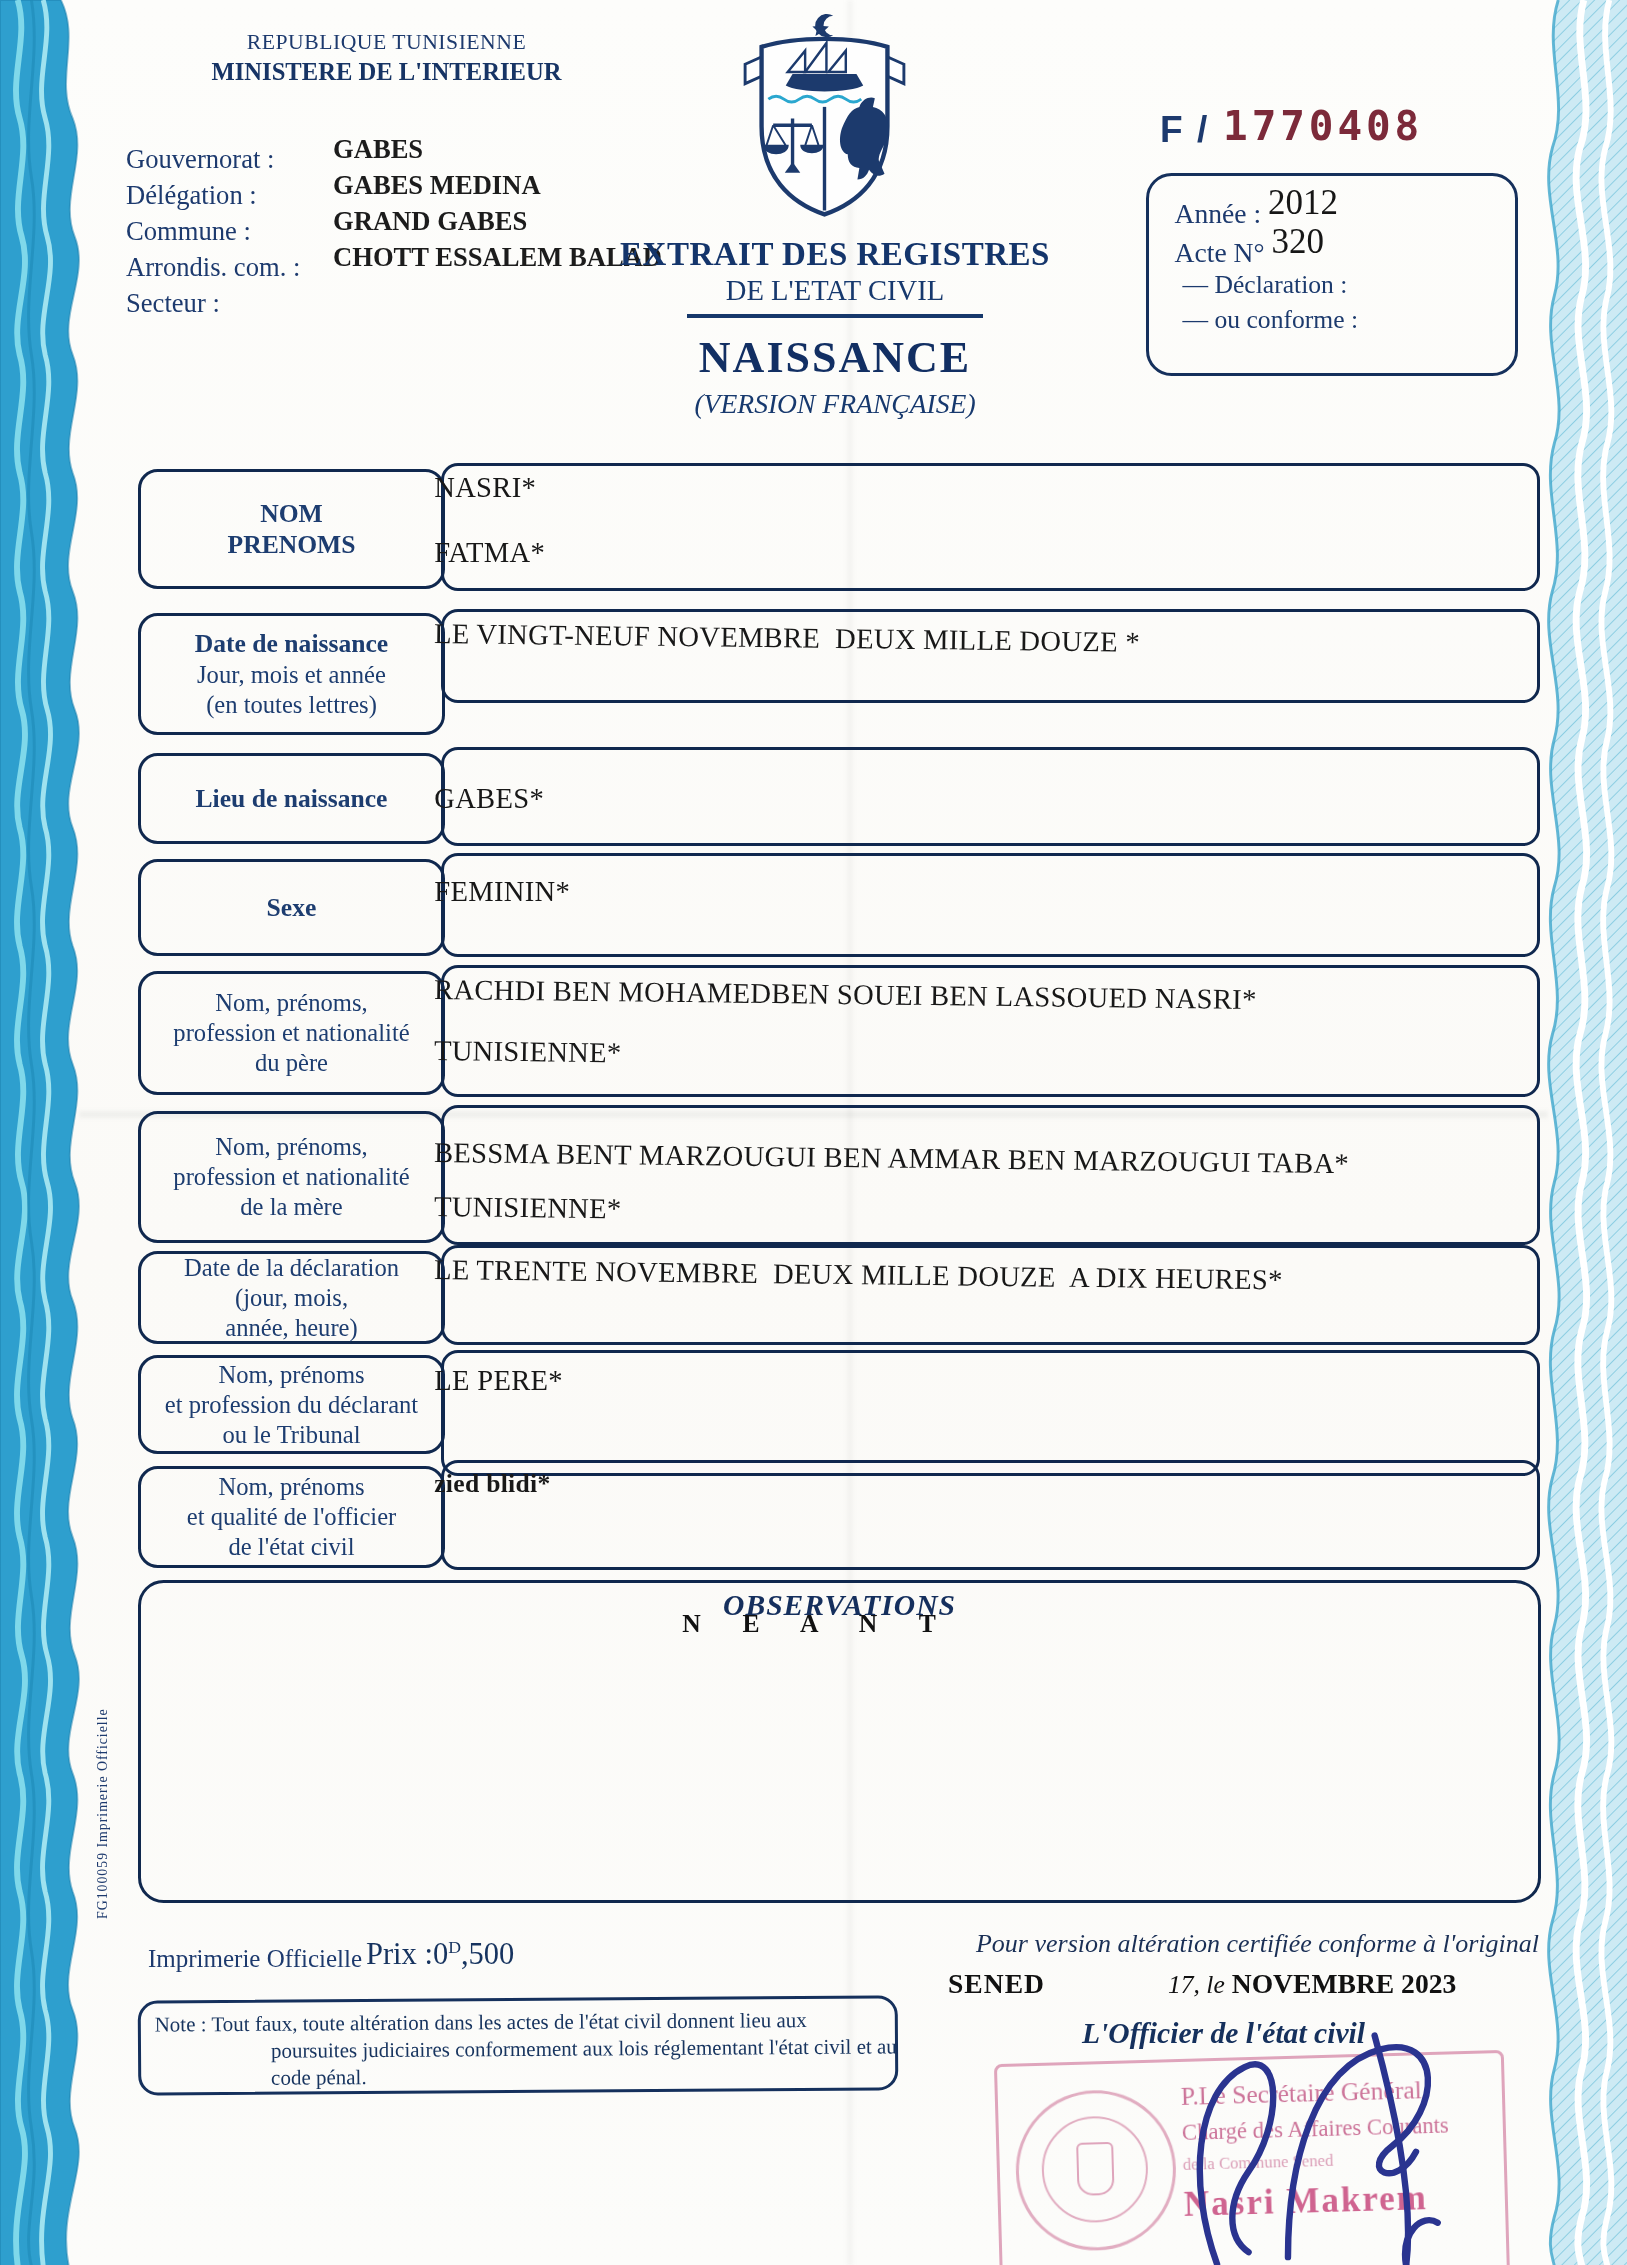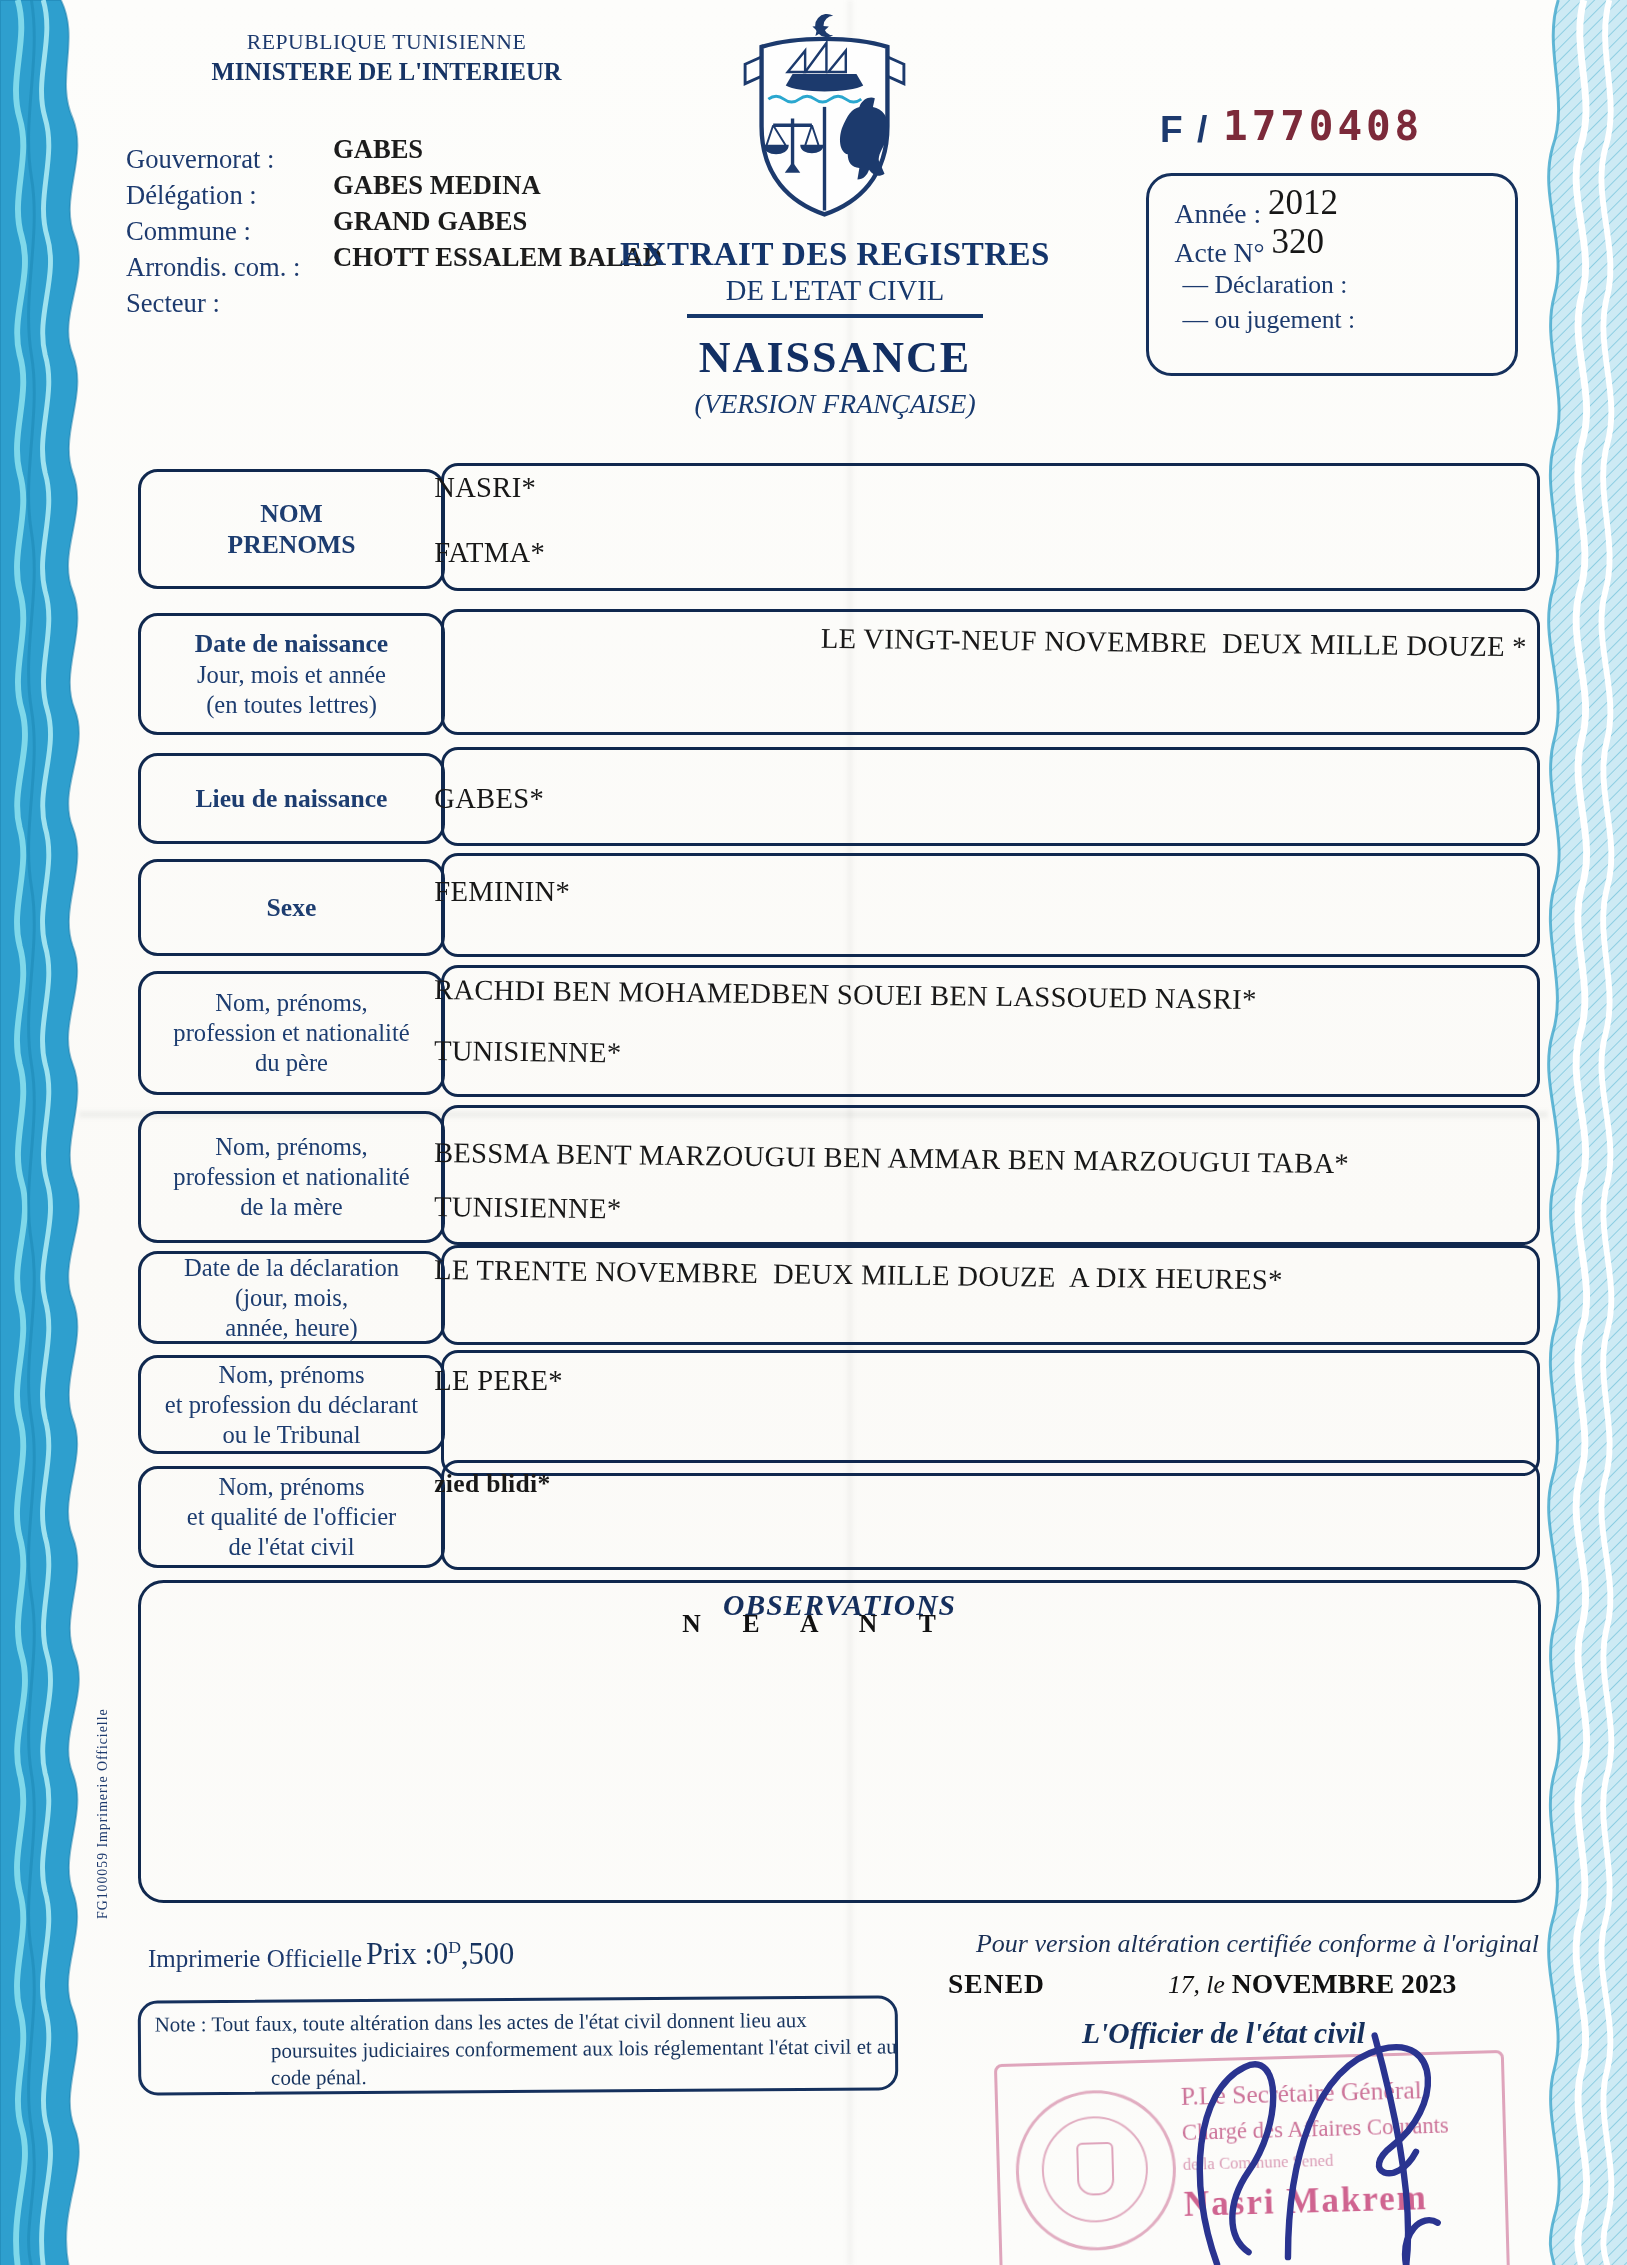--- a/index.html
+++ b/index.html
@@ -42,21 +42,21 @@
   .acte-dash{font-size:25.6px;padding-left:7.9px;height:35px;}
   
   .lbox{position:absolute;left:138px;width:307px;border:3px solid #10284e;border-radius:19.7px;box-sizing:border-box;
         display:flex;flex-direction:column;justify-content:center;align-items:center;text-align:center;background:transparent;}
   .vbox{position:absolute;left:441px;width:1099px;border:3px solid #10284e;border-radius:17px;box-sizing:border-box;padding:5.9px 9.9px 0 2px;background:transparent;}
   .lb{font-size:24.6px;color:#1d3d70;line-height:1.22;}
   .lb.b{font-weight:700;font-size:25.6px;}
   .vline{display:block;font-size:28.6px;color:#181818;white-space:pre;margin-left:-11.8px;letter-spacing:0.3px;}
   .tilt{transform:rotate(0.7deg);transform-origin:left center;}
   .r1l{top:469px;height:120px;} .r1v{top:463px;height:128px;}
-  .r2l{top:613px;height:122px;} .r2v{top:609px;height:126px;text-align:right;}
+  .r2l{top:613px;height:122px;} .r2v{top:609px;height:94px;}
   .r3l{top:753px;height:91px;}  .r3v{top:747px;height:99px;}
   .r4l{top:859px;height:97px;}  .r4v{top:853px;height:104px;}
   .r5l{top:971px;height:124px;} .r5v{top:965px;height:132px;}
   .r6l{top:1111px;height:132px;}.r6v{top:1105px;height:140px;}
   .r7l{top:1251px;height:93px;} .r7v{top:1245px;height:100px;}
   .r8l{top:1355px;height:99px;}.r8v{top:1350px;height:126px;}
   .r9l{top:1466px;height:102px;}.r9v{top:1460px;height:110px;}
   .v-officer{font-weight:700;font-size:25.6px;}
   
   .obs-box{position:absolute;left:138px;top:1580px;width:1403px;height:323px;border:3px solid #10284e;border-radius:25.6px;box-sizing:border-box;padding-left:43px;}
@@ -181,21 +181,21 @@
   <div class="acte-box">
     <div class="acte-line">
       <span>Année :</span>
       <span class="acte-val">2012</span>
     </div>
     <div class="acte-line">
       <span>Acte N°</span>
       <span class="acte-val">320</span>
     </div>
     <div class="acte-dash">— Déclaration :</div>
-    <div class="acte-dash">— ou jugement :</div>
+    <div class="acte-dash">— ou conforme :</div>
   </div>
 
   <div class="lbox r1l">
     <span class="lb b">NOM</span>
     <span class="lb b">PRENOMS</span>
   </div>
   <div class="vbox r1v">
     <span class="vline">NASRI*</span>
     <span class="vline" style="margin-top:33px;">FATMA*</span>
   </div>

